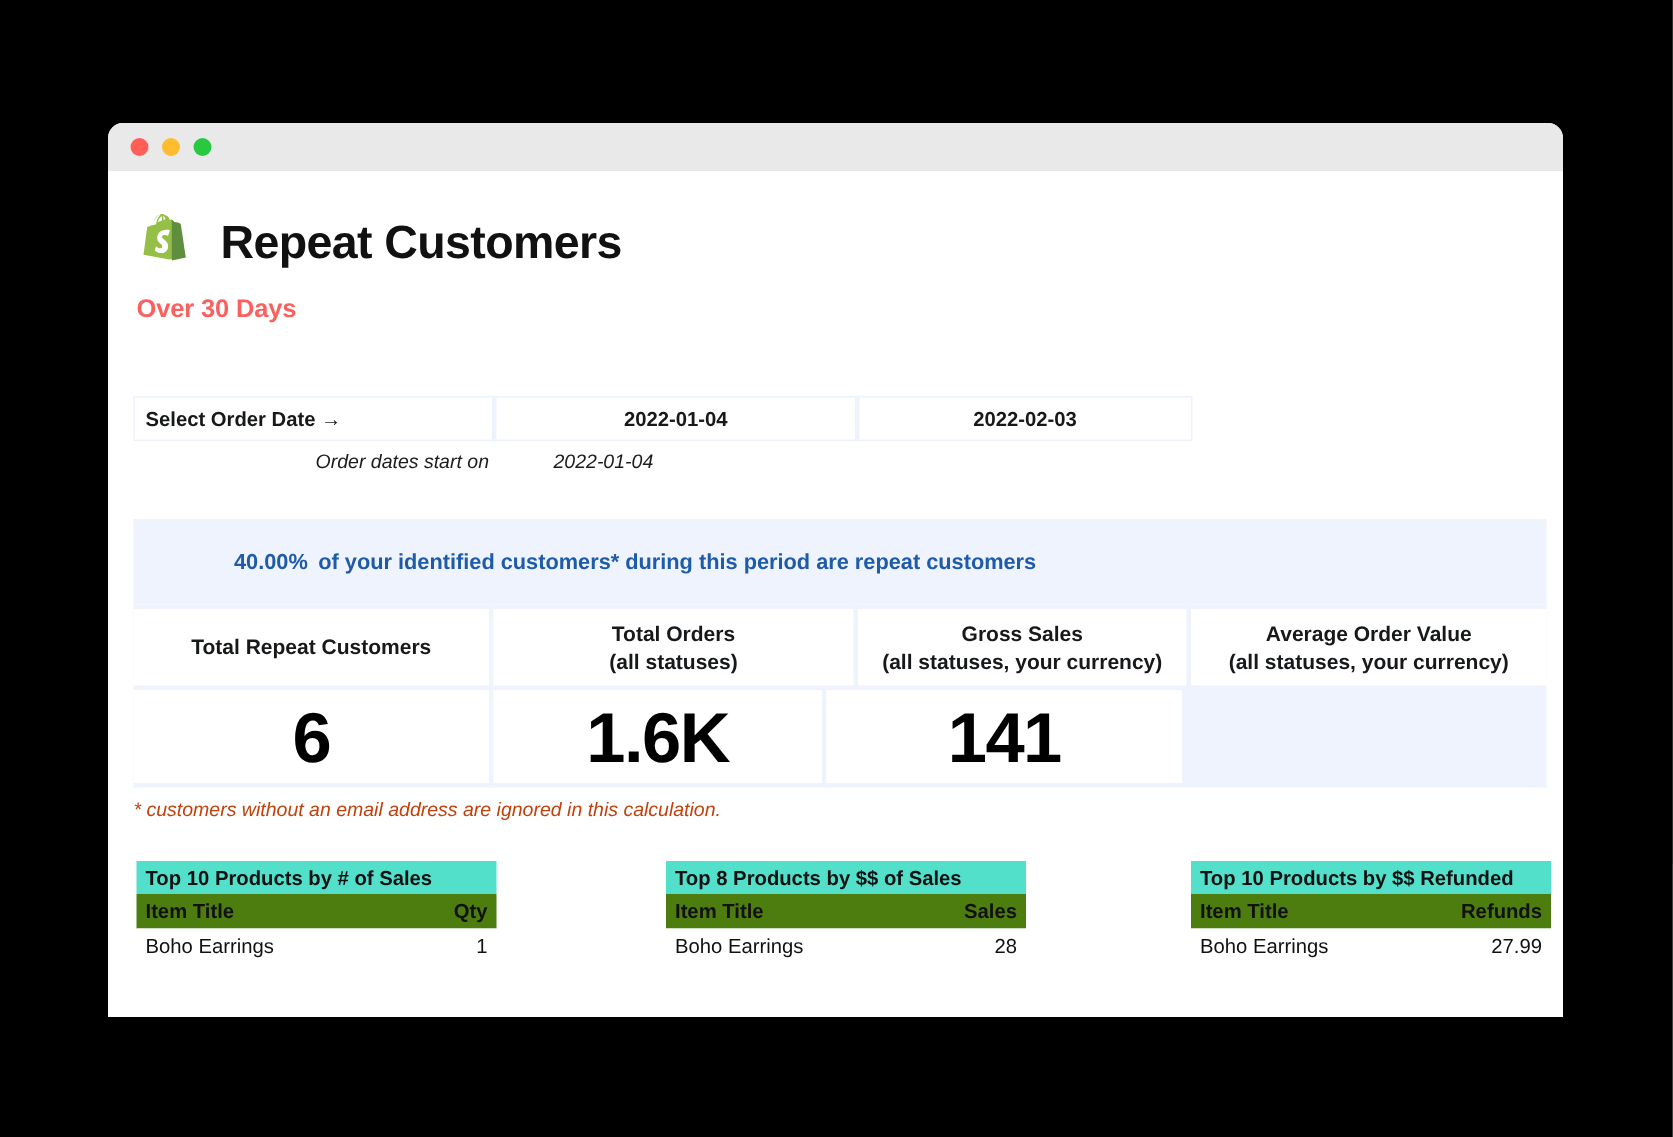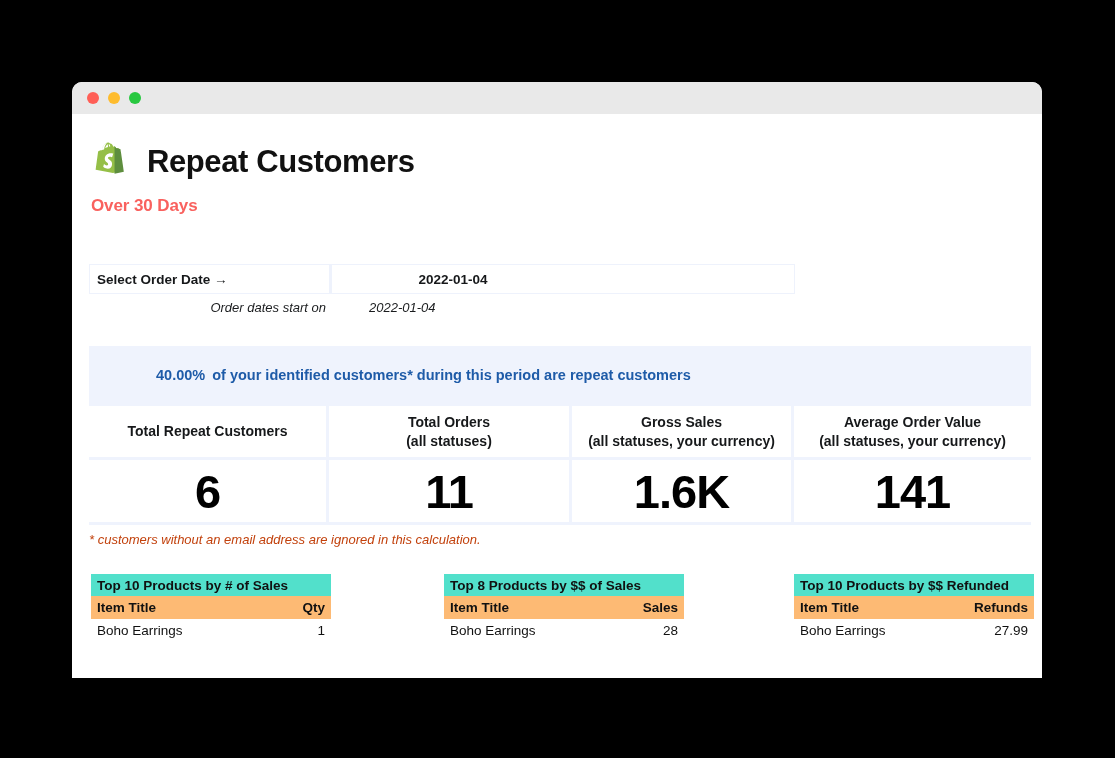--- a/index.html
+++ b/index.html
@@ -189,21 +189,21 @@
     background: #52e0cb;
     height: 22px;
     display: flex;
     align-items: center;
     padding: 0 6px;
     font-size: 13.5px;
     font-weight: 700;
     color: #111111;
   }
   .tbl-head {
-    background: #fdba74;
+    background: #4d7c0f;
     height: 23px;
     display: flex;
     align-items: center;
     justify-content: space-between;
     padding: 0 6px;
     font-size: 13.5px;
     font-weight: 700;
     color: #111111;
   }
   .tbl-row {
@@ -242,20 +242,21 @@
           </svg>
         </span>
         <div class="title">Repeat Customers</div>
       </div>
 
       <div class="subtitle">Over 30 Days</div>
 
       <div class="date-row">
         <div class="date-cell label">Select Order Date →</div>
         <div class="date-cell value">2022-01-04</div>
+        <div class="date-cell value2">2022-02-03</div>
       </div>
 
       <div class="date-note">
         <span class="dn-label">Order dates start on</span>
         <span class="dn-value">2022-01-04</span>
       </div>
 
       <div class="stats">
 
         <div class="banner">
@@ -282,21 +283,20 @@
           <div class="cell c4">
             <div>
               <div>Average Order Value</div>
               <div>(all statuses, your currency)</div>
             </div>
           </div>
         </div>
 
         <div class="stat-vals">
           <div class="cell c1">6</div>
-          <div class="cell c2">11</div>
           <div class="cell c3">1.6K</div>
           <div class="cell c4">141</div>
         </div>
 
       </div>
 
       <div class="footnote">* customers without an email address are ignored in this calculation.</div>
 
 
       <div class="tables">

